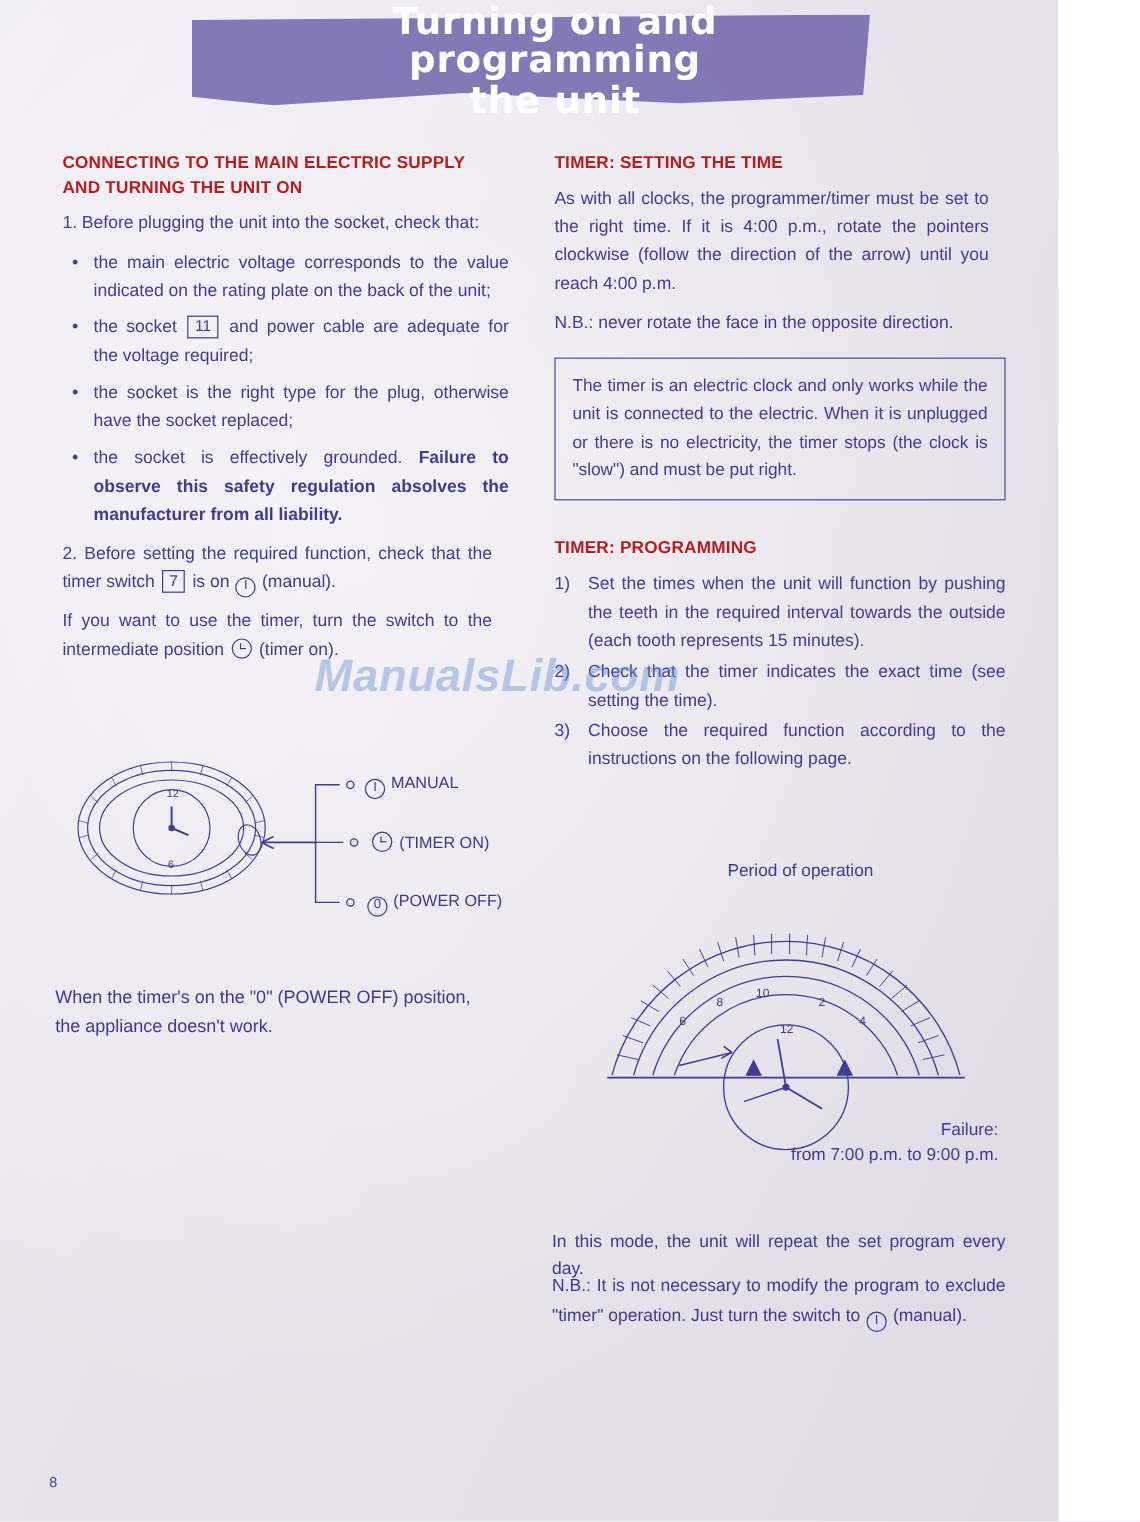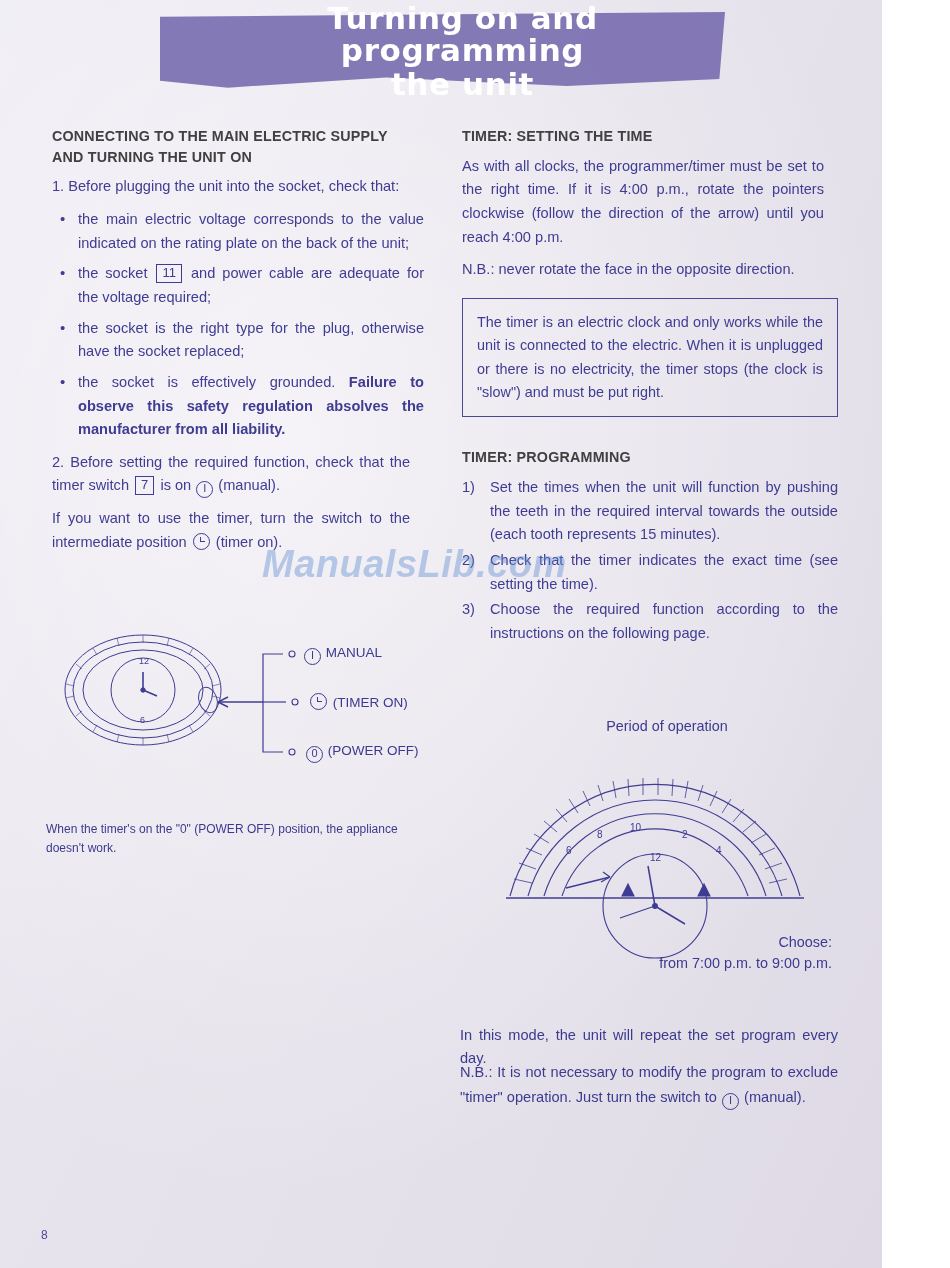--- a/index.html
+++ b/index.html
@@ -87,21 +87,21 @@
   #col-left  { left: 52px; width: 372px; }
   #col-right { left: 462px; width: 376px; }
 
   h2.sec {
     font-family: "Liberation Sans", sans-serif;
     font-size: 14.3px;
     font-weight: 700;
     letter-spacing: 0.2px;
     margin: 0 0 8px 0;
     line-height: 1.45;
-    color: #404040;
+    color: #b91c1c;
   }
   p.para {
     margin: 0 14px 9px 0;
     text-align: justify;
   }
   ul.bullets {
     list-style: none;
     margin: 0 0 9px 0;
     padding: 0;
   }
@@ -205,21 +205,21 @@
     position: absolute;
     font-size: 13.5px;
     white-space: nowrap;
   }
 
   #left-note {
     position: absolute;
     left: 46px;
     top: 820px;
     width: 370px;
-    font-size: 12px;
+    font-size: 15px;
     line-height: 1.6;
   }
 
   
   #dial-fig {
     position: absolute;
     left: 470px;
     top: 718px;
     width: 370px;
     height: 260px;
@@ -458,21 +458,21 @@
           <text x="96" y="108">6</text>
           <text x="127" y="92">8</text>
           <text x="160" y="85">10</text>
           <text x="180" y="115">12</text>
           <text x="212" y="92">2</text>
           <text x="246" y="108">4</text>
         </g>
       </svg>
 
       <div id="example-label">
-        <div>Choose:</div>
+        <div>Failure:</div>
         <div>from 7:00 p.m. to 9:00 p.m.</div>
       </div>
     </div>
 
     <div id="right-note-1">In this mode, the unit will repeat the set program every day.</div>
 
     <div id="right-note-2">
       <span>N.B.: It is not necessary to modify the program to exclude "timer" operation. Just turn the switch to</span>
       <span class="circ">I</span>
       <span>(manual).</span>

